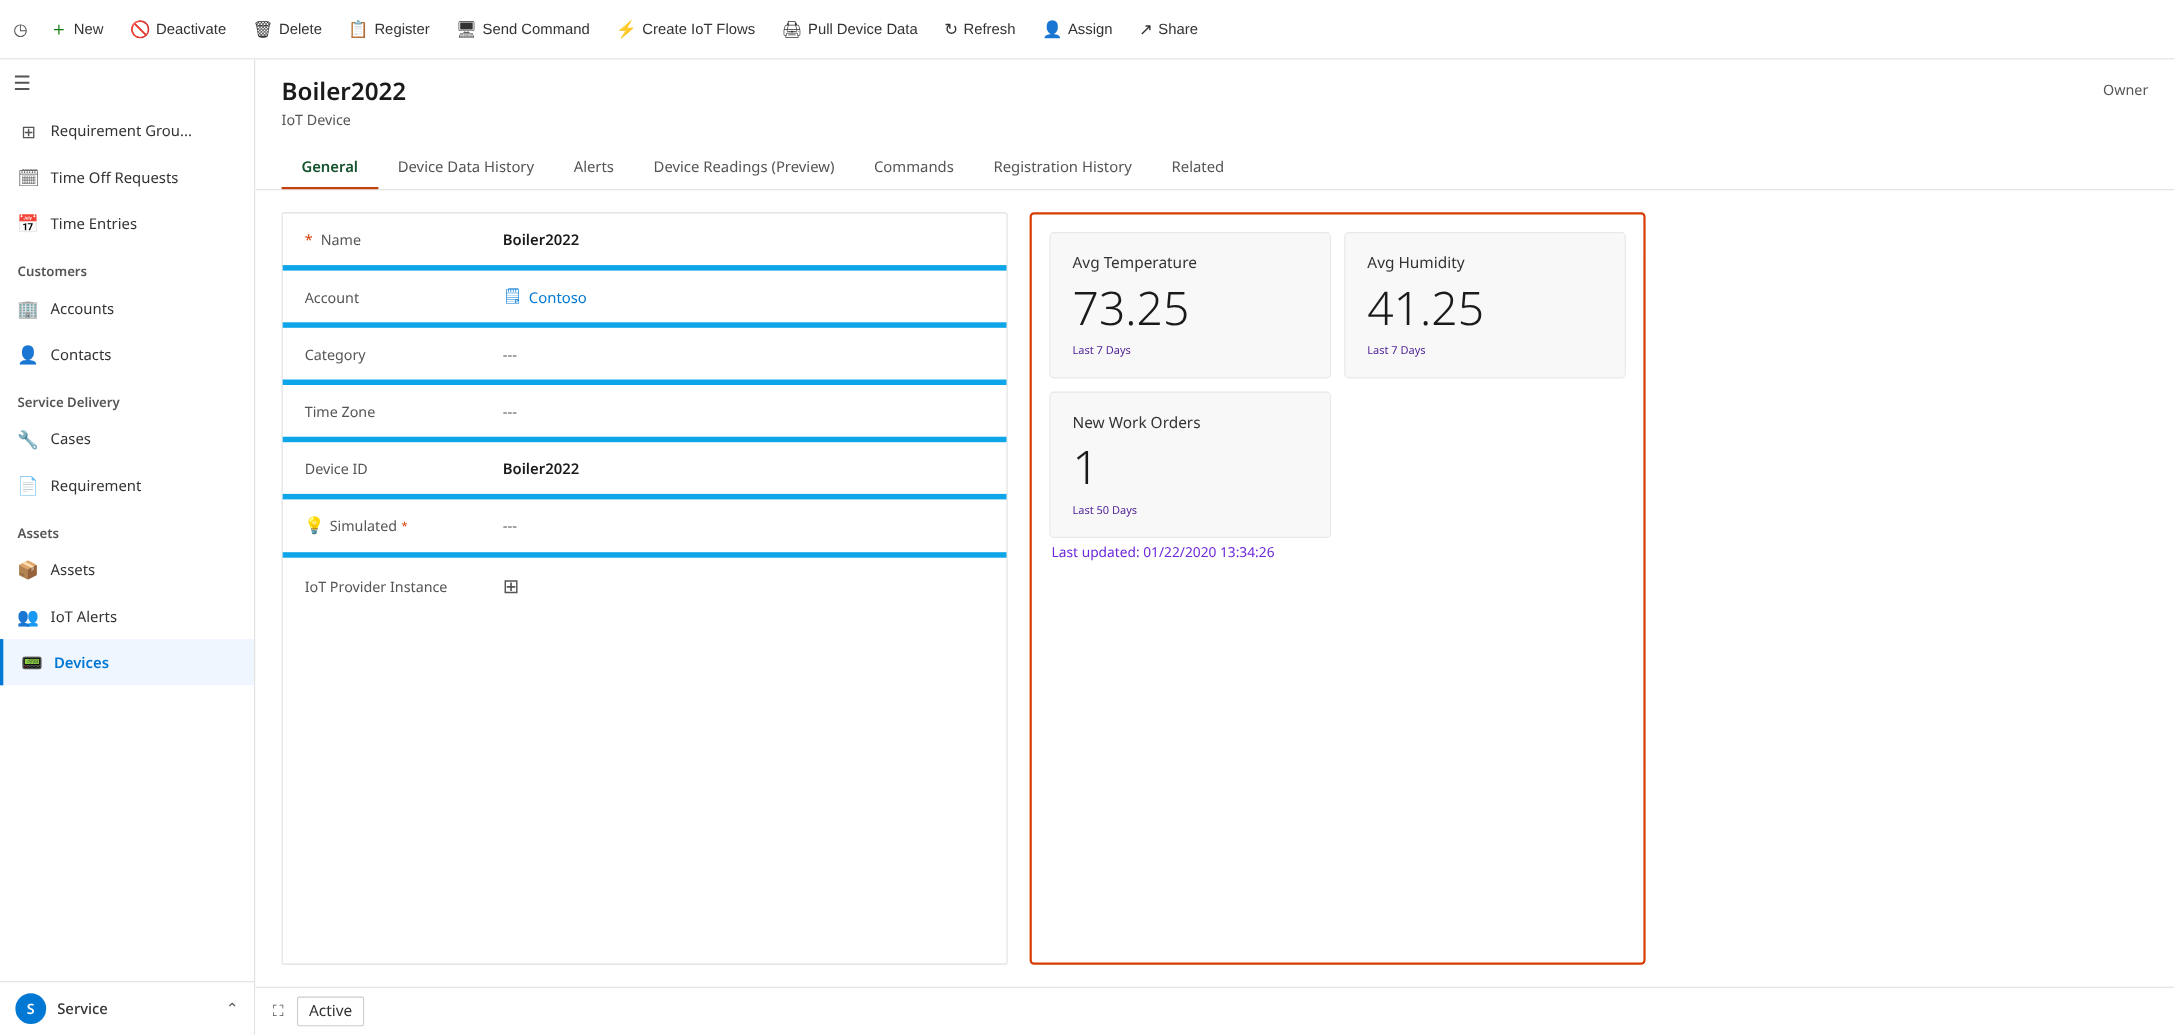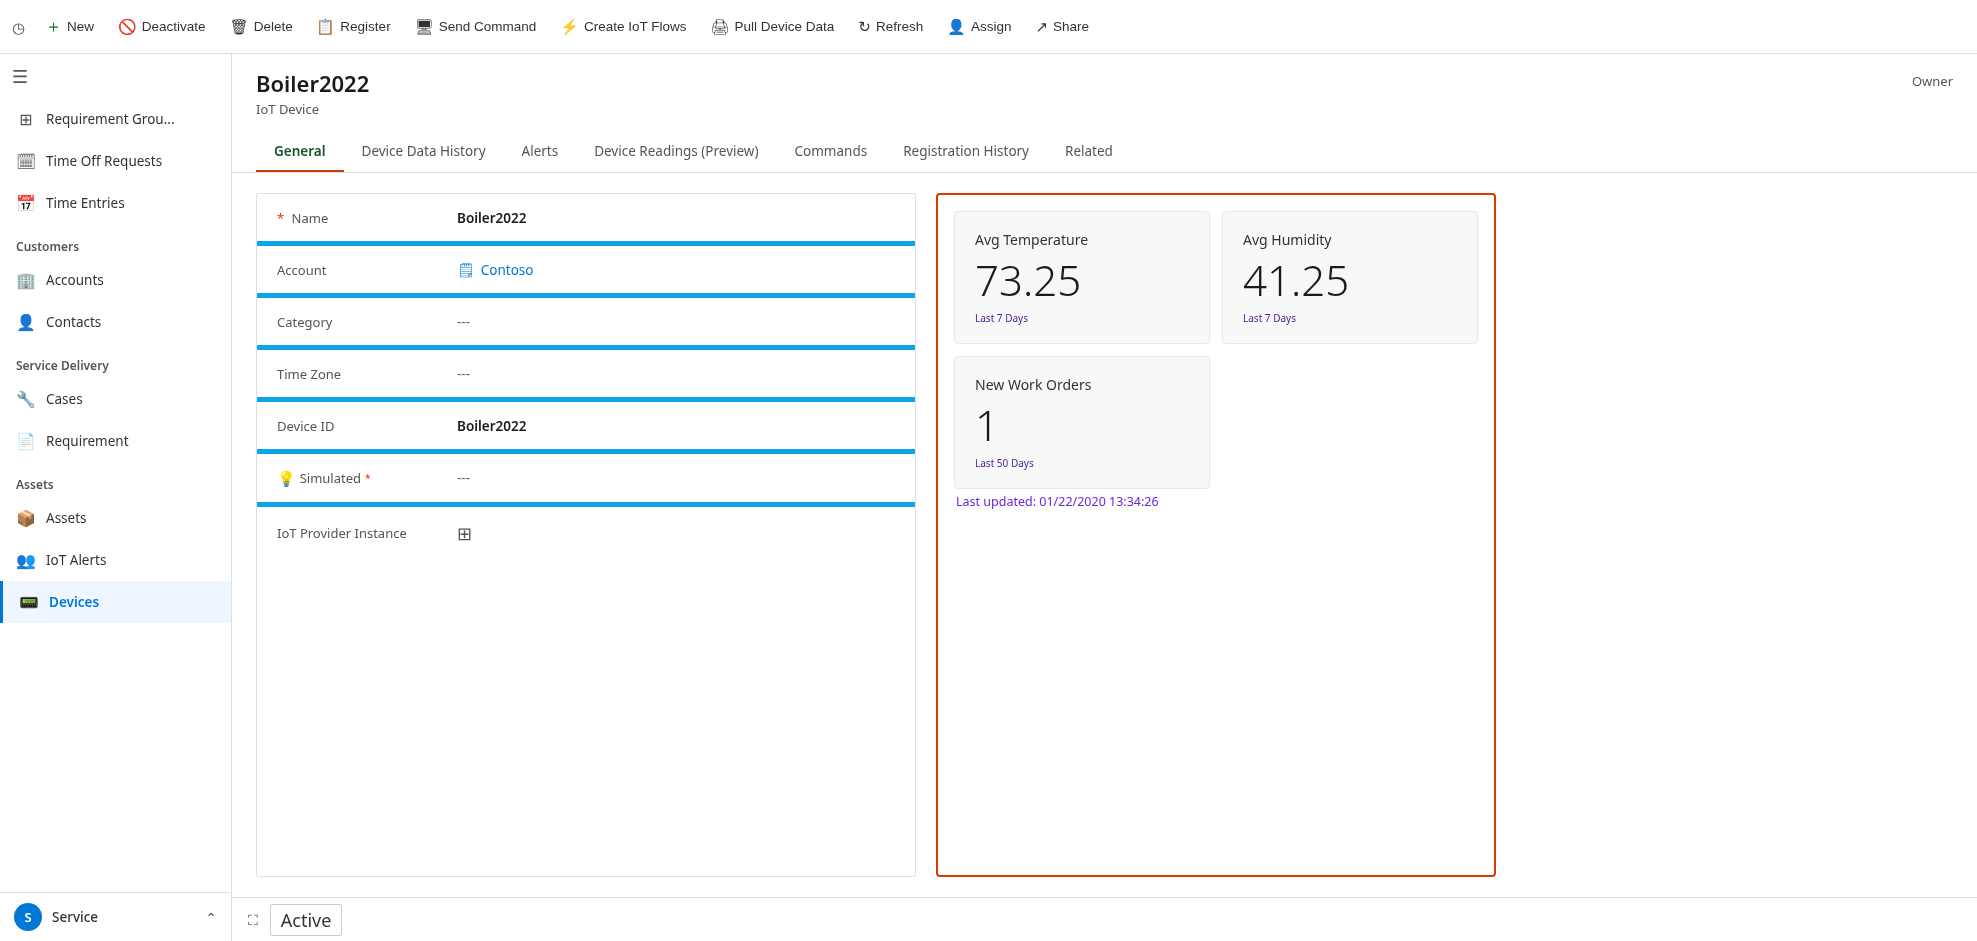--- a/index.html
+++ b/index.html
@@ -148,21 +148,21 @@
 
     
     .status-bar {
       height: 44px; border-top: 1px solid #e0e0e0;
       display: flex; align-items: center; padding: 0 16px;
       gap: 12px; background: #fff; flex-shrink: 0;
     }
     .status-expand-icon { font-size: 14px; color: #555; cursor: pointer; }
     .status-badge {
       background: #fff; border: 1px solid #ccc; border-radius: 2px;
-      padding: 3px 10px; font-size: 18px; color: #333; cursor: pointer;
+      padding: 3px 10px; font-size: 14px; color: #333; cursor: pointer;
     }
 
     
     .sidebar-relative { position: relative; flex: 1; overflow: hidden; }
     .sidebar-inner-scroll { height: 100%; overflow-y: auto; }
     .sidebar-inner-scroll::-webkit-scrollbar { width: 6px; }
     .sidebar-inner-scroll::-webkit-scrollbar-track { background: #f0f0f0; }
     .sidebar-inner-scroll::-webkit-scrollbar-thumb { background: #c0c0c0; border-radius: 3px; }
 
     .iot-provider-icon { font-size: 18px; color: #555; }

